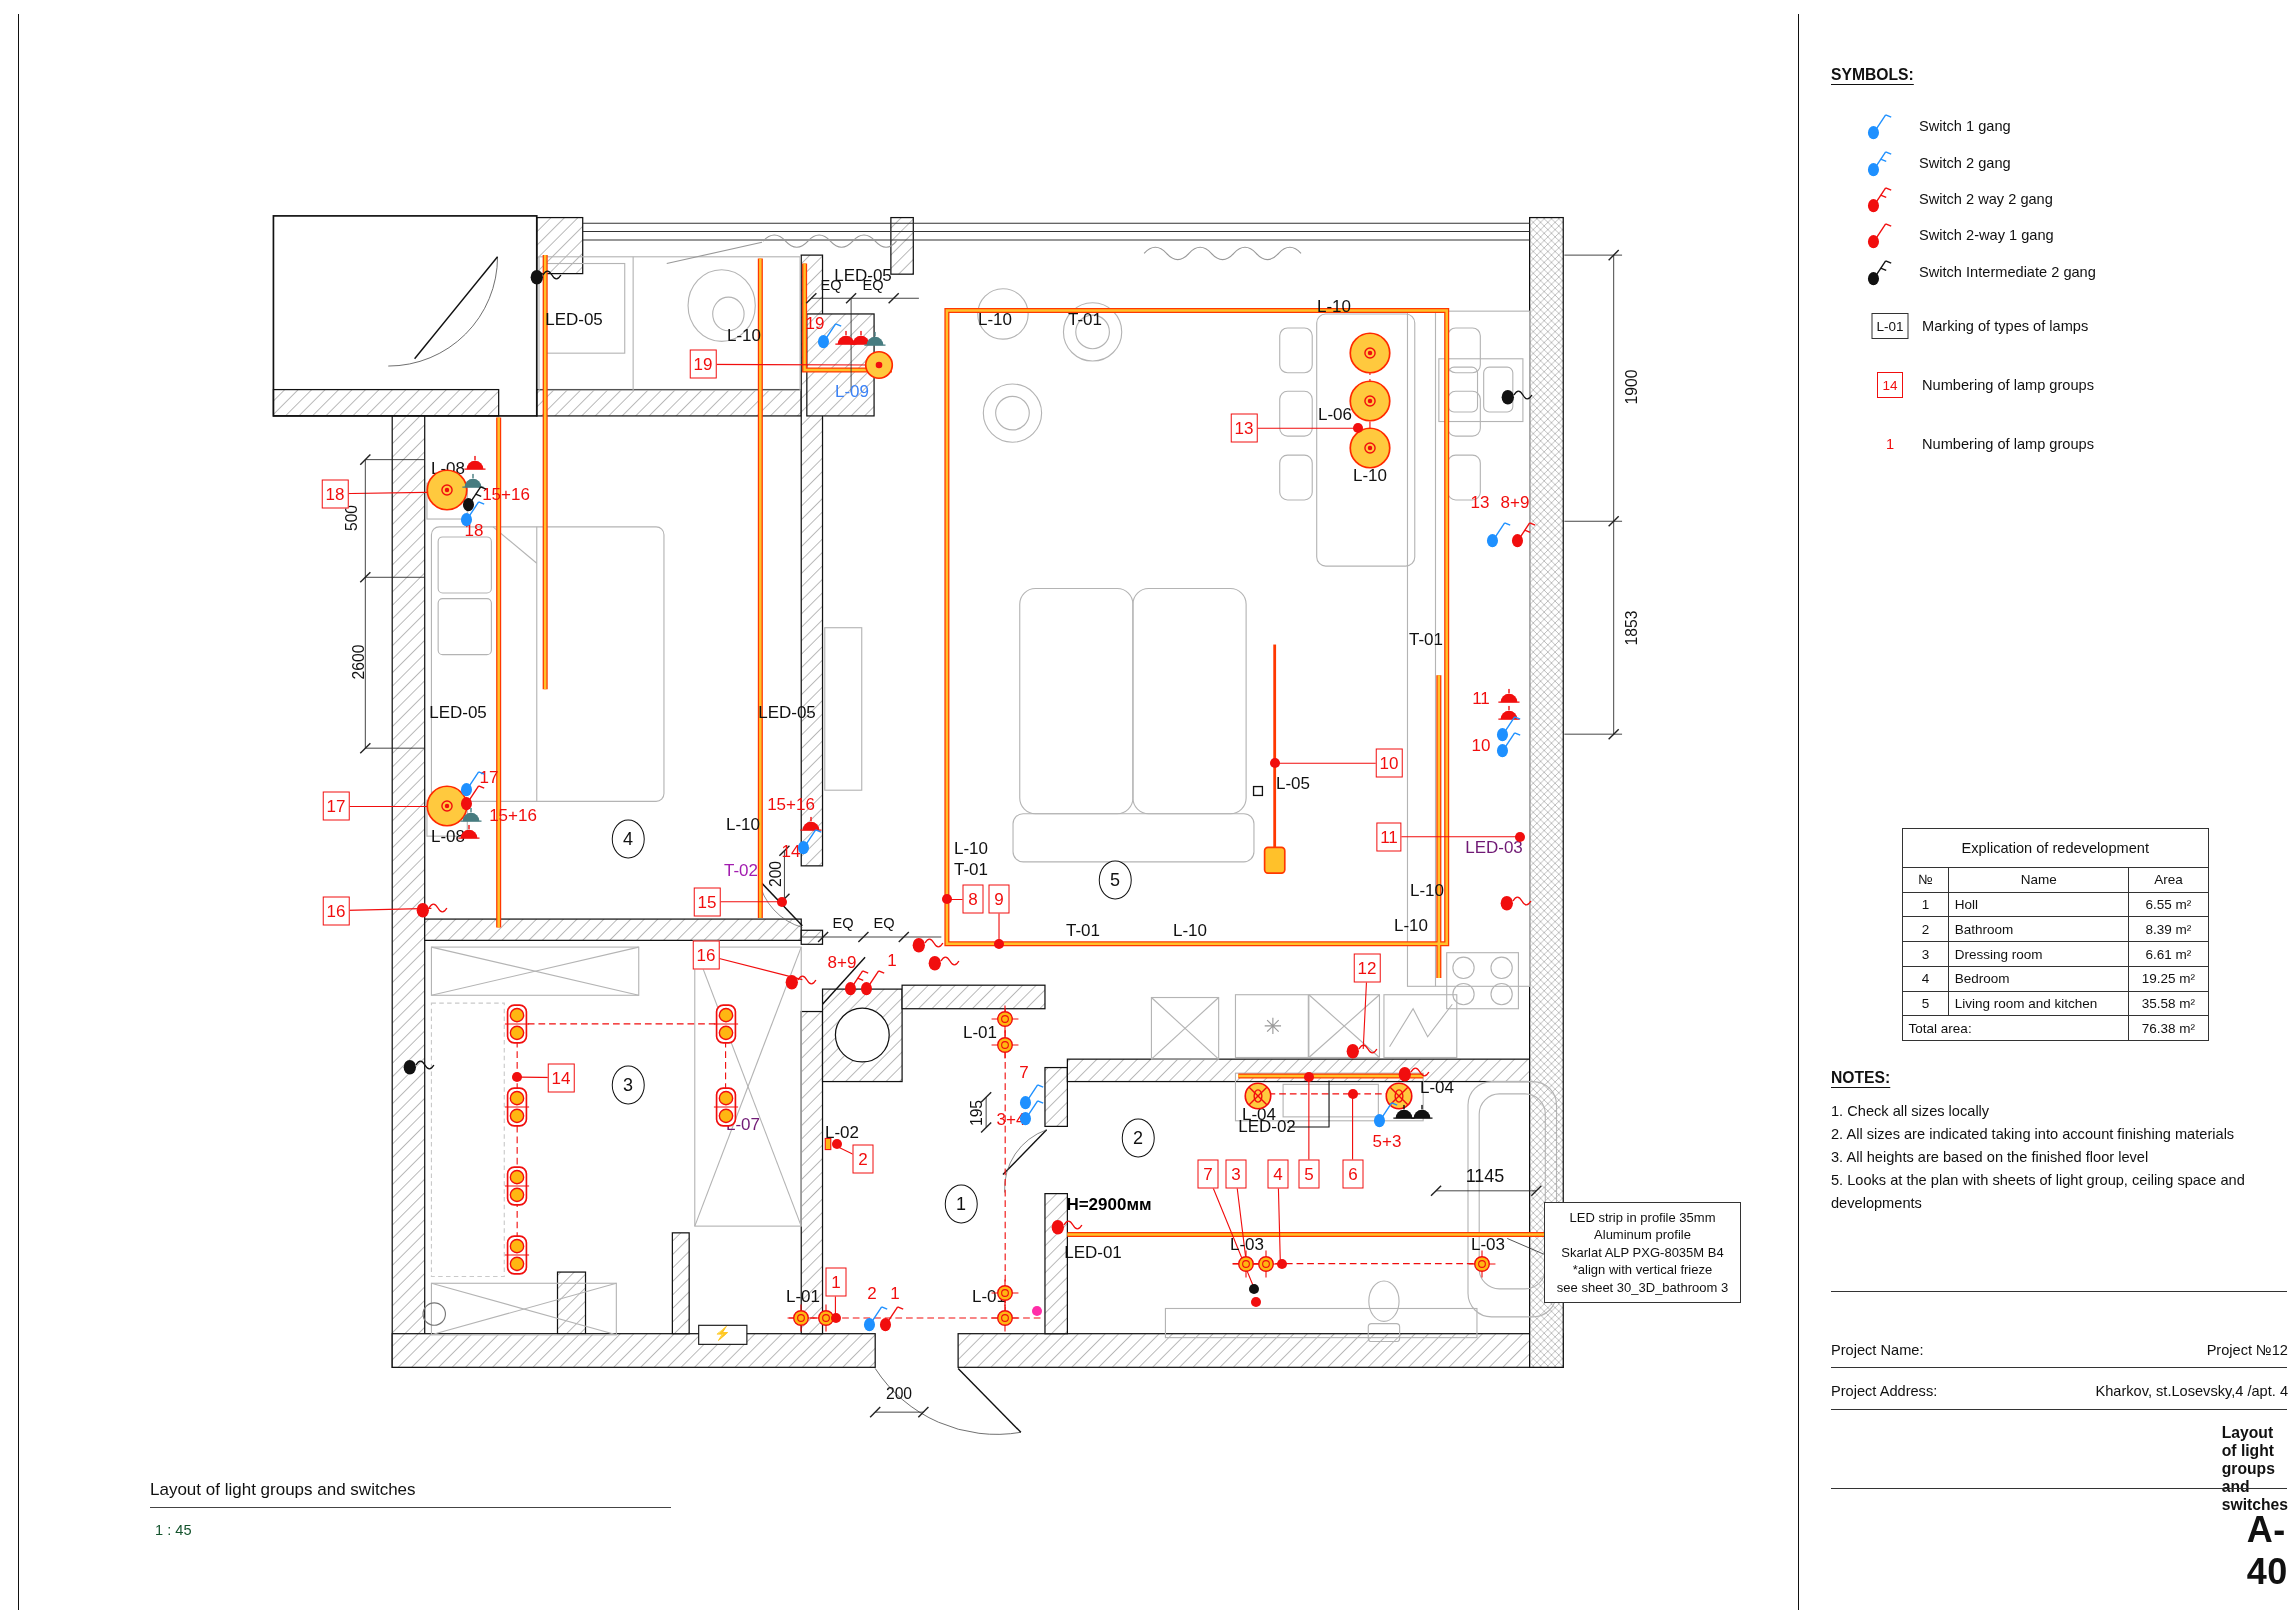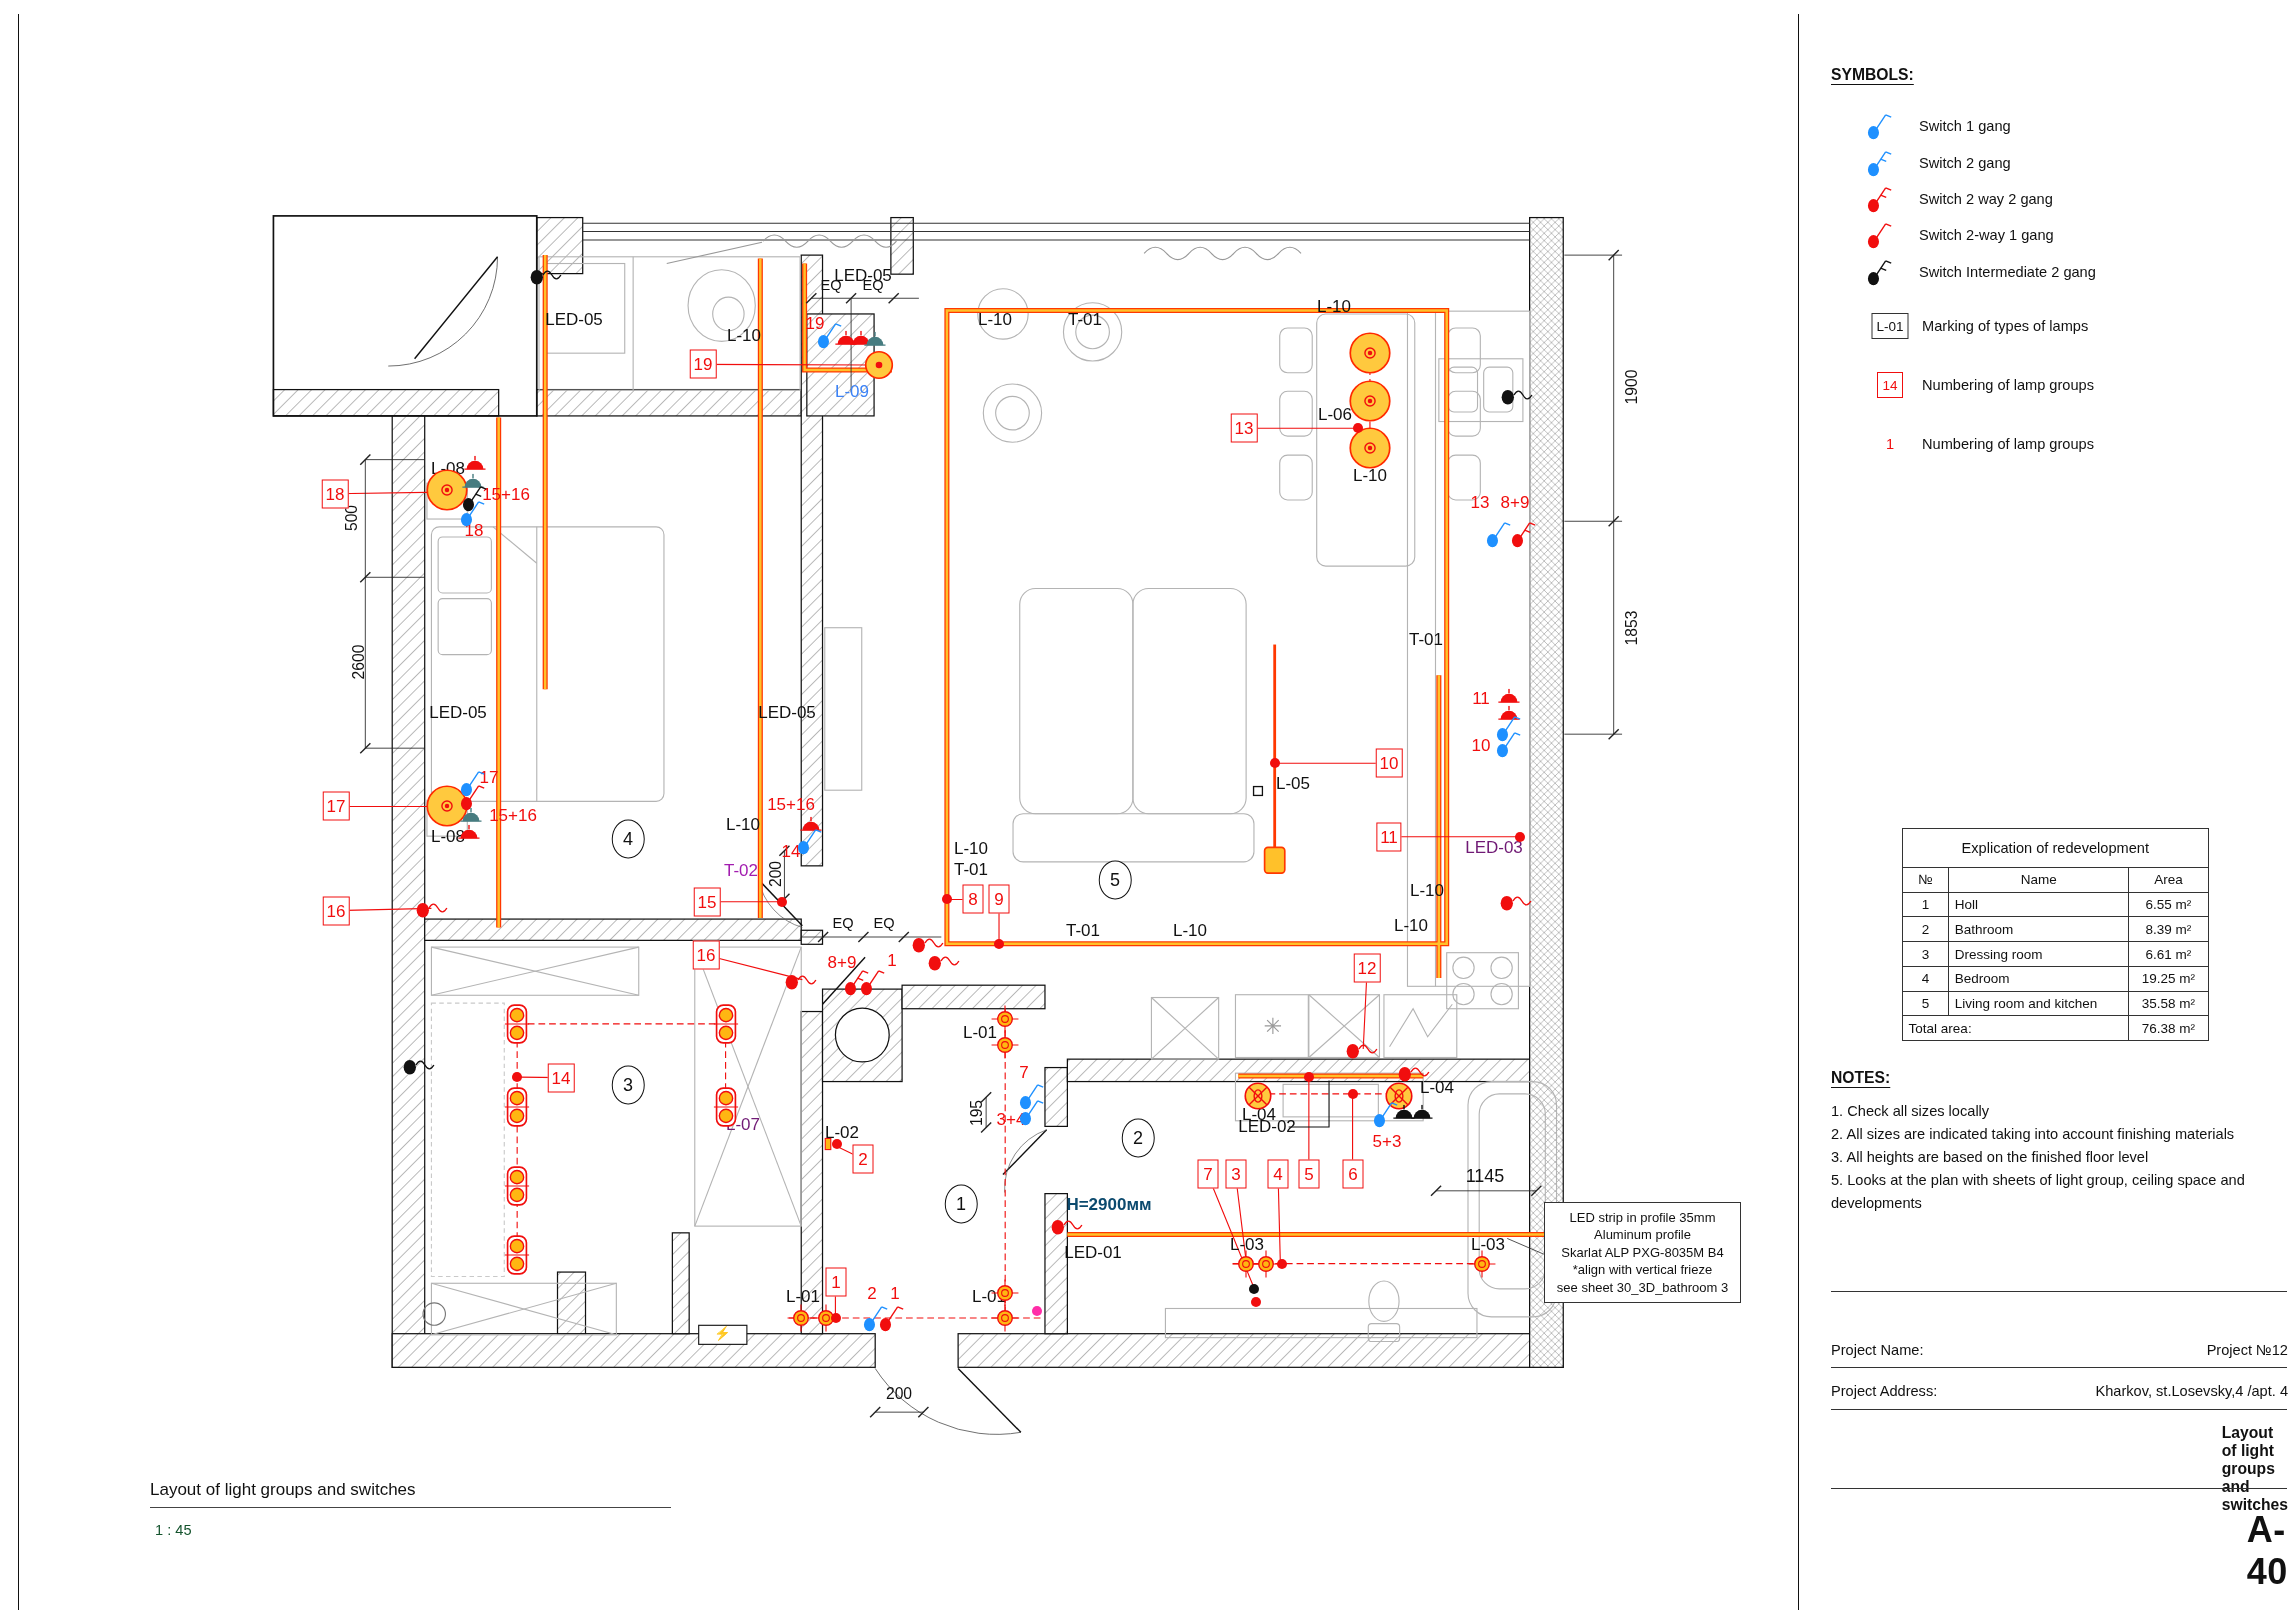--- a/index.html
+++ b/index.html
@@ -239,21 +239,21 @@
     <div class="ptext" style="left: 1488px; top: 1245px; color: rgb(17, 17, 17);">L-03</div>
     <div class="ptext" style="left: 1259px; top: 1115px; color: rgb(17, 17, 17);">L-04</div>
     <div class="ptext" style="left: 1437px; top: 1088px; color: rgb(17, 17, 17);">L-04</div>
     <div class="ptext" style="left: 1267px; top: 1127px; color: rgb(17, 17, 17);">LED-02</div>
     <div class="ptext" style="left: 1093px; top: 1253px; color: rgb(17, 17, 17);">LED-01</div>
     <div class="ptext" style="left: 1494px; top: 848px; color: #701a75;">LED-03</div>
     <div class="ptext" style="left: 831px; top: 286px; color: rgb(17, 17, 17); font-size: 14.6px;">EQ</div>
     <div class="ptext" style="left: 873px; top: 286px; color: rgb(17, 17, 17); font-size: 14.6px;">EQ</div>
     <div class="ptext" style="left: 843px; top: 924px; color: rgb(17, 17, 17); font-size: 14.6px;">EQ</div>
     <div class="ptext" style="left: 884px; top: 924px; color: rgb(17, 17, 17); font-size: 14.6px;">EQ</div>
-    <div class="ptext" style="left: 1109px; top: 1205px; color: #0c4a6e; font-weight: bold;">H=2900мм</div>
+    <div class="ptext" style="left: 1109px; top: 1205px; color: #000000; font-weight: bold;">H=2900мм</div>
     <div class="ptext" style="left: 352px; top: 518px; color: rgb(17, 17, 17); font-size: 15.7px; transform: translate(-50%, -50%) rotate(-90deg);">500</div>
     <div class="ptext" style="left: 359px; top: 662px; color: rgb(17, 17, 17); font-size: 15.7px; transform: translate(-50%, -50%) rotate(-90deg);">2600</div>
     <div class="ptext" style="left: 1632px; top: 387px; color: rgb(17, 17, 17); font-size: 15.7px; transform: translate(-50%, -50%) rotate(-90deg);">1900</div>
     <div class="ptext" style="left: 1632px; top: 628px; color: rgb(17, 17, 17); font-size: 15.7px; transform: translate(-50%, -50%) rotate(-90deg);">1853</div>
     <div class="ptext" style="left: 977px; top: 1113px; color: rgb(17, 17, 17); font-size: 15.7px; transform: translate(-50%, -50%) rotate(-90deg);">195</div>
     <div class="ptext" style="left: 776px; top: 874px; color: rgb(17, 17, 17); font-size: 15.7px; transform: translate(-50%, -50%) rotate(-90deg);">200</div>
     <div class="ptext" style="left: 899px; top: 1394px; color: rgb(17, 17, 17); font-size: 15.7px;">200</div>
     <div class="ptext" style="left: 1485px; top: 1176px; color: rgb(17, 17, 17); font-size: 18px;">1145</div>
     <div class="ptext" style="left: 815px; top: 324px; color: rgb(241, 14, 14);">19</div>
     <div class="ptext" style="left: 474px; top: 531px; color: rgb(241, 14, 14);">18</div>

